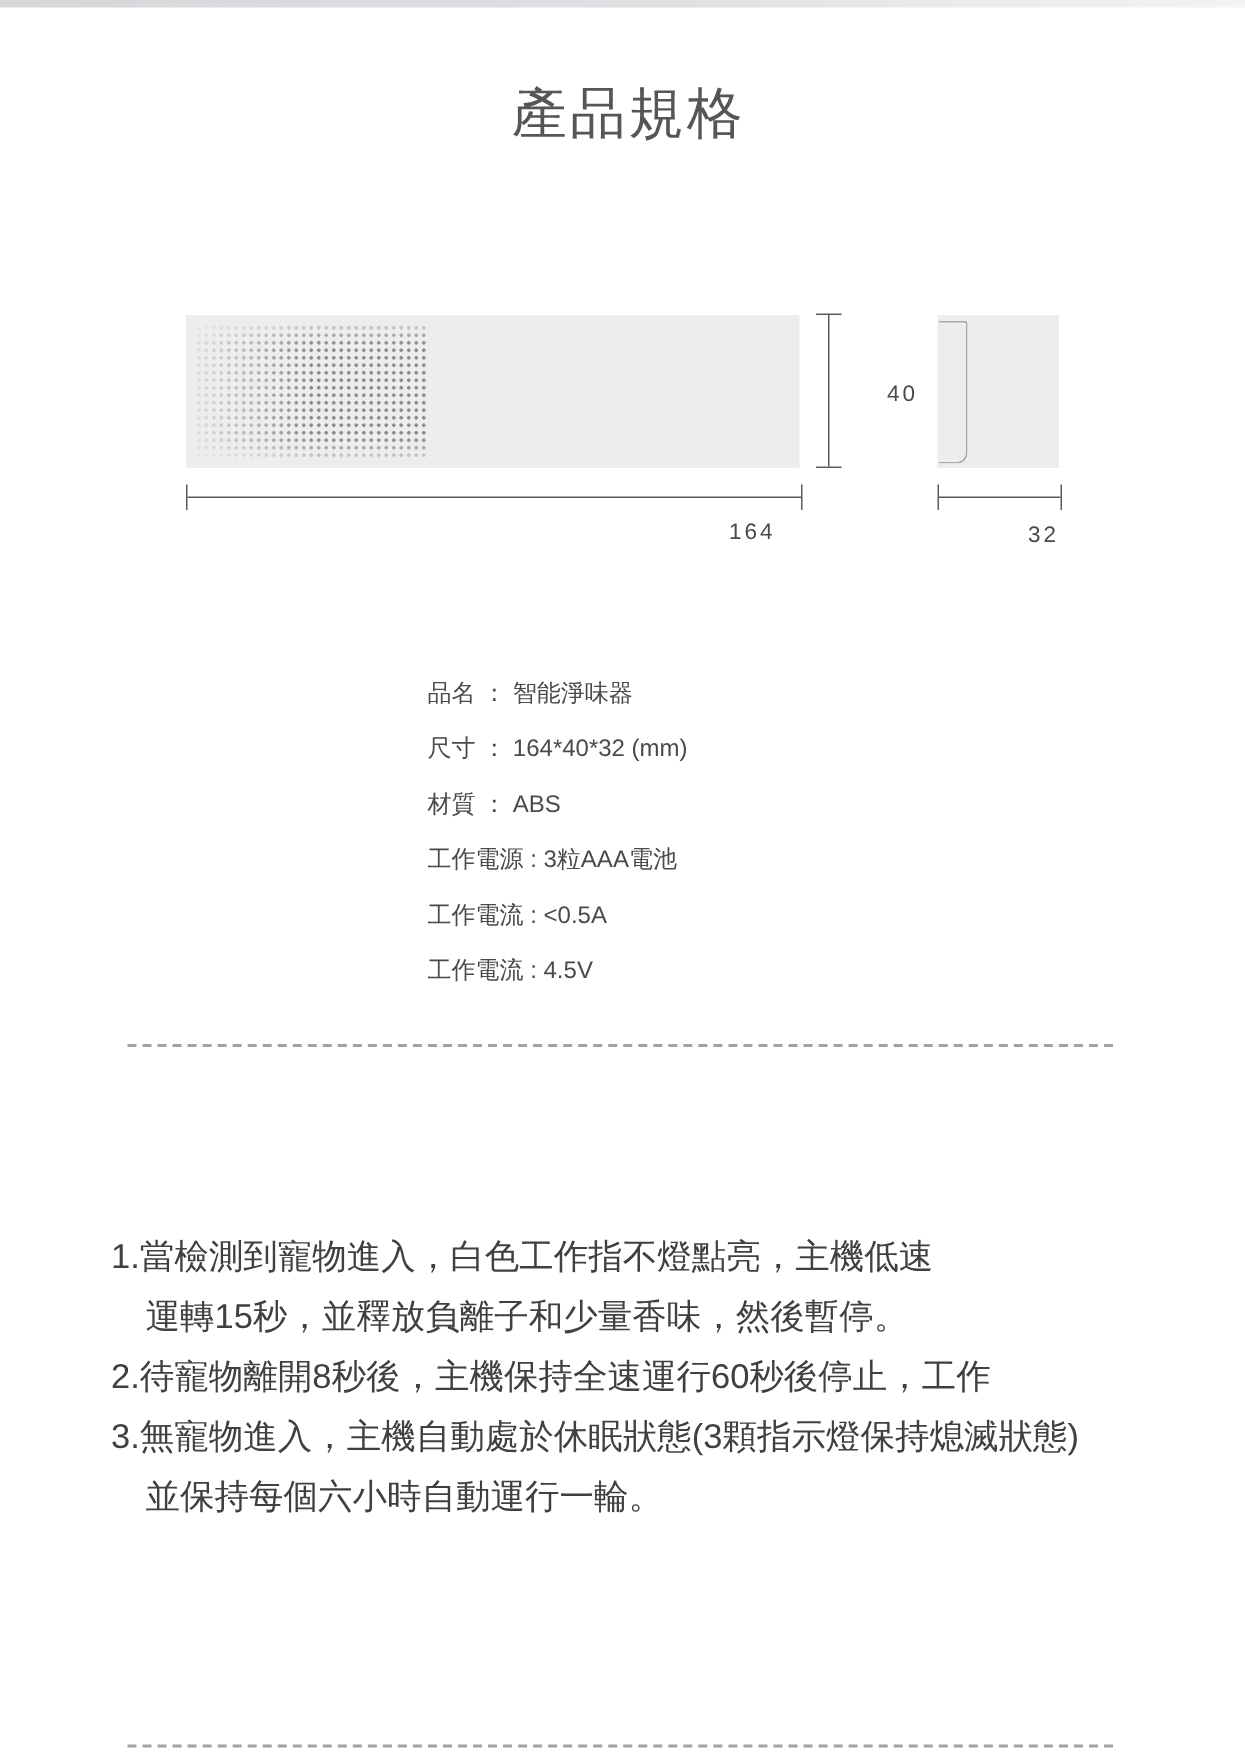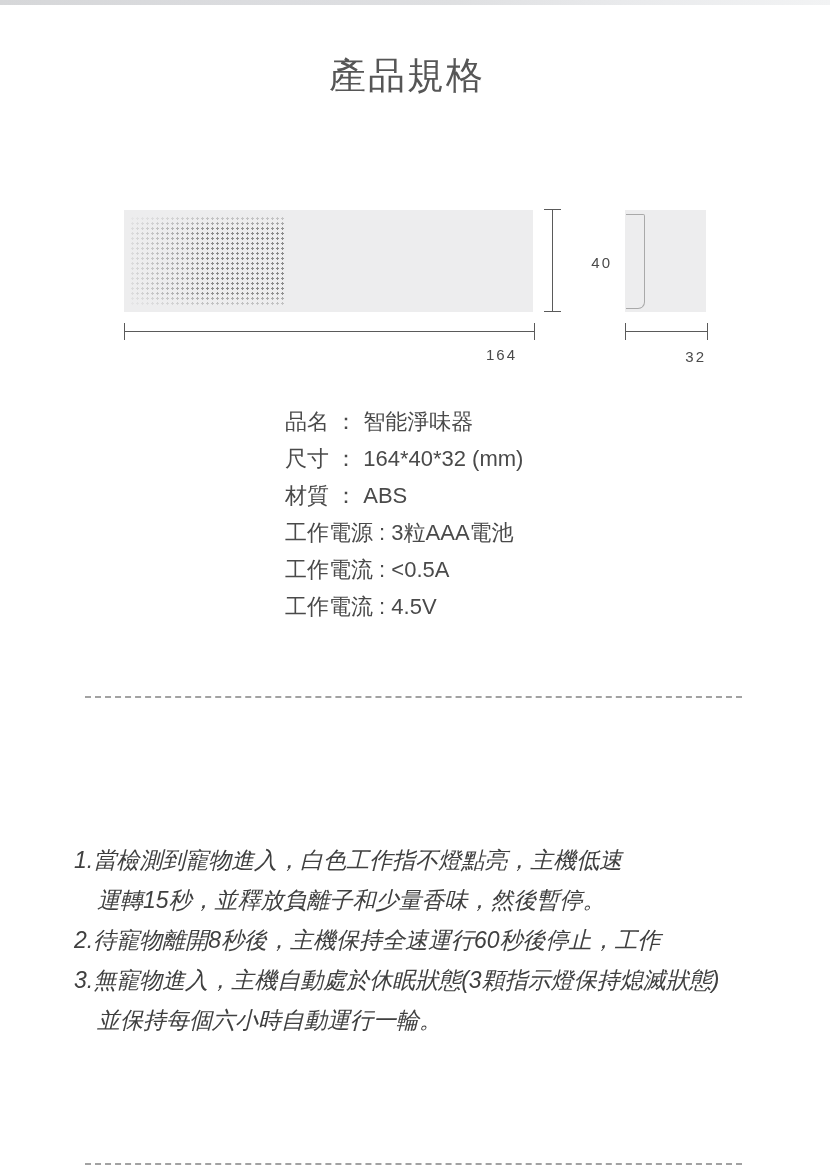--- a/index.html
+++ b/index.html
@@ -15,21 +15,21 @@
     margin:0 auto;
     background:#ffffff;
     overflow:hidden;
   }
   
   .top-strip{
     position:absolute;left:0;top:0;width:830px;height:5px;
     background:linear-gradient(90deg,#d6d7d9 0%,#dcdde0 35%,#dfe0e2 55%,#e9eaec 75%,#f2f3f4 100%);
   }
   .section-title{
-    position:absolute;left:0;width:814px;
+    position:absolute;left:12px;width:814px;
     text-align:center;
     font-size:37px;line-height:40px;
     letter-spacing:2px;
     color:#565656;
     white-space:nowrap;
   }
   #spec-title{top:56px;}
   #workmode-title{top:748px;}
 
   
@@ -80,41 +80,40 @@
   }
   #dim-164{left:124px;top:323px;width:409px;}
   #label-164{left:108px;top:346px;width:409px;}
   #dim-40{left:544px;top:209px;height:101px;}
   #label-40{left:568px;top:254px;width:44px;}
   #dim-32{left:625px;top:323px;width:81px;}
   #label-32{left:625px;top:348px;width:81px;}
 
   
   .spec-list{
-    position:absolute;left:285px;top:403px;
-    font-size:22px;line-height:37px;
+    position:absolute;left:285px;top:444px;
+    font-size:16px;line-height:37px;
     color:#4a4a4a;
     white-space:nowrap;
   }
   .spec-row{display:block;}
 
   
   .dashed-divider{
     position:absolute;left:85px;width:657px;height:0;
     border-top:2px dashed #a2a2a2;
   }
   #divider-top{top:696px;}
   #divider-bottom{top:1163px;}
 
   
   .wm-list{
-    position:absolute;left:74px;top:840px;width:740px;
+    position:absolute;left:74px;top:817px;width:740px;
     font-size:23px;line-height:40px;
     color:#404040;
-    font-style:italic;
   }
   .wm-line{white-space:nowrap;}
   .wm-line.cont{padding-left:23px;}
 </style>
 </head>
 <body>
 
 <div id="page">
 
   <div class="top-strip"></div>

